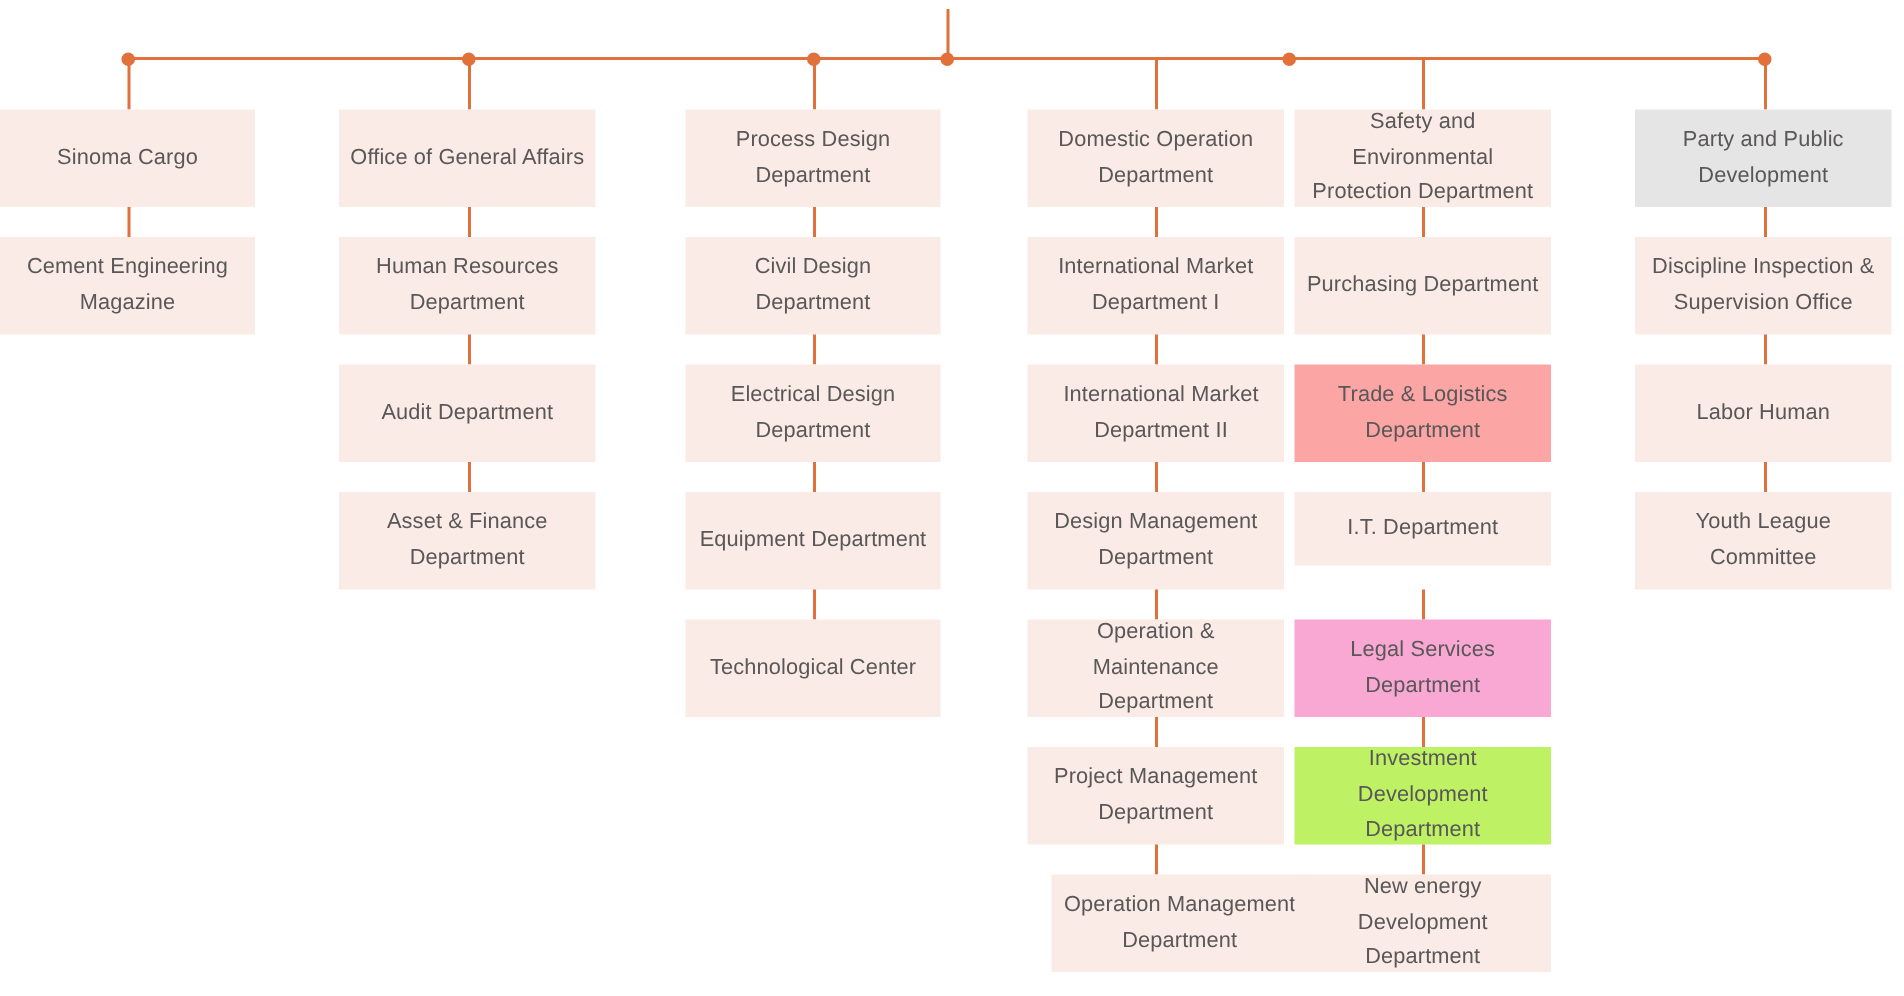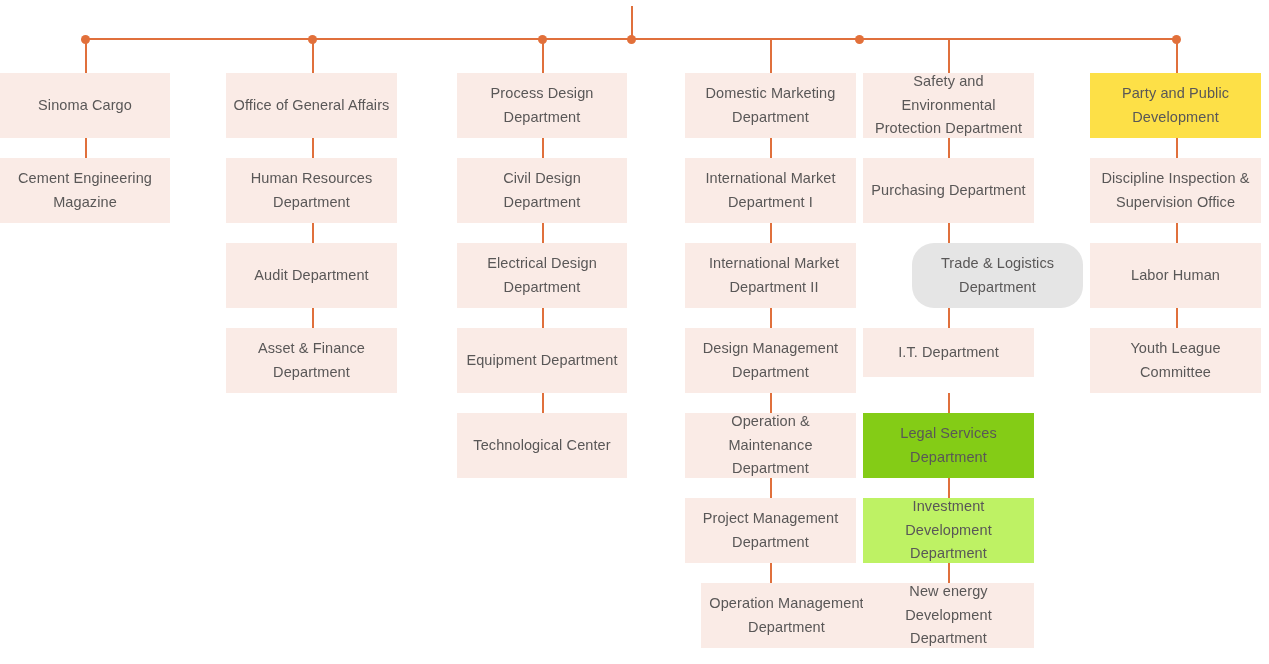--- a/index.html
+++ b/index.html
@@ -133,21 +133,21 @@
         <span>Equipment Department</span>
       </div>
       <div class="link" style="left: 542px; top: 393px; height: 20px; background: rgb(224, 112, 60);"></div>
       <div class="node-box" style="left: 457px; top: 413px; width: 170px; height: 65px; background: rgb(250, 235, 230); color: rgb(89, 87, 87);">
         <span>Technological Center</span>
       </div>
     </div>
     <div class="col" style="left: 0px; top: 0px;">
       <div class="drop" style="left: 770px; top: 38px; height: 35px; background: rgb(224, 112, 60);"></div>
       <div class="node-box" style="left: 685px; top: 73px; width: 171px; height: 65px; background: rgb(250, 235, 230); color: rgb(89, 87, 87);">
-        <span>Domestic Marketing Department</span>
+        <span>Domestic Operation Department</span>
       </div>
       <div class="link" style="left: 770px; top: 138px; height: 20px; background: rgb(224, 112, 60);"></div>
       <div class="node-box" style="left: 685px; top: 158px; width: 171px; height: 65px; background: rgb(250, 235, 230); color: rgb(89, 87, 87);">
         <span>International Market Department I</span>
       </div>
       <div class="link" style="left: 770px; top: 223px; height: 20px; background: rgb(224, 112, 60);"></div>
       <div class="node-box" style="left: 685px; top: 243px; width: 171px; height: 65px; background: rgb(250, 235, 230); color: rgb(89, 87, 87); padding-left: 13px;">
         <span>International Market Department II</span>
       </div>
       <div class="link" style="left: 770px; top: 308px; height: 20px; background: rgb(224, 112, 60);"></div>
@@ -170,43 +170,43 @@
     <div class="col" style="left: 0px; top: 0px;">
       <div class="drop" style="left: 948px; top: 38px; height: 35px; background: rgb(224, 112, 60);"></div>
       <div class="node-box" style="left: 863px; top: 73px; width: 171px; height: 65px; background: rgb(250, 235, 230); color: rgb(89, 87, 87);">
         <span>Safety and Environmental Protection Department</span>
       </div>
       <div class="link" style="left: 948px; top: 138px; height: 20px; background: rgb(224, 112, 60);"></div>
       <div class="node-box" style="left: 863px; top: 158px; width: 171px; height: 65px; background: rgb(250, 235, 230); color: rgb(89, 87, 87);">
         <span>Purchasing Department</span>
       </div>
       <div class="link" style="left: 948px; top: 223px; height: 20px; background: rgb(224, 112, 60);"></div>
-      <div class="node-box" style="left: 912px; top: 243px; width: 171px; height: 65px; background: #e5e5e5; color: rgb(89, 87, 87); border-radius: 22px;">
+      <div class="node-box" style="left: 863px; top: 243px; width: 171px; height: 65px; background: #fca5a5; color: rgb(89, 87, 87);">
         <span>Trade &amp; Logistics Department</span>
       </div>
       <div class="link" style="left: 948px; top: 308px; height: 20px; background: rgb(224, 112, 60);"></div>
       <div class="node-box" style="left: 863px; top: 328px; width: 171px; height: 49px; background: rgb(250, 235, 230); color: rgb(89, 87, 87);">
         <span>I.T. Department</span>
       </div>
       <div class="link" style="left: 948px; top: 393px; height: 20px; background: rgb(224, 112, 60);"></div>
-      <div class="node-box" style="left: 863px; top: 413px; width: 171px; height: 65px; background: #84cc16; color: rgb(89, 87, 87);">
+      <div class="node-box" style="left: 863px; top: 413px; width: 171px; height: 65px; background: #f9a8d4; color: rgb(89, 87, 87);">
         <span>Legal Services Department</span>
       </div>
       <div class="link" style="left: 948px; top: 478px; height: 20px; background: rgb(224, 112, 60);"></div>
       <div class="node-box" style="left: 863px; top: 498px; width: 171px; height: 65px; background: #bef264; color: rgb(89, 87, 87);">
         <span>Investment Development Department</span>
       </div>
       <div class="link" style="left: 948px; top: 563px; height: 20px; background: rgb(224, 112, 60);"></div>
       <div class="node-box" style="left: 863px; top: 583px; width: 171px; height: 65px; background: rgb(250, 235, 230); color: rgb(89, 87, 87);">
         <span>New energy Development Department</span>
       </div>
     </div>
     <div class="col" style="left: 0px; top: 0px;">
       <div class="drop" style="left: 1176px; top: 38px; height: 35px; background: rgb(224, 112, 60);"></div>
-      <div class="node-box" style="left: 1090px; top: 73px; width: 171px; height: 65px; background: #fde047; color: rgb(89, 87, 87);">
+      <div class="node-box" style="left: 1090px; top: 73px; width: 171px; height: 65px; background: #e5e5e5; color: rgb(89, 87, 87);">
         <span>Party and Public Development</span>
       </div>
       <div class="link" style="left: 1176px; top: 138px; height: 20px; background: rgb(224, 112, 60);"></div>
       <div class="node-box" style="left: 1090px; top: 158px; width: 171px; height: 65px; background: rgb(250, 235, 230); color: rgb(89, 87, 87);">
         <span>Discipline Inspection &amp; Supervision Office</span>
       </div>
       <div class="link" style="left: 1176px; top: 223px; height: 20px; background: rgb(224, 112, 60);"></div>
       <div class="node-box" style="left: 1090px; top: 243px; width: 171px; height: 65px; background: rgb(250, 235, 230); color: rgb(89, 87, 87);">
         <span>Labor Human</span>
       </div>

